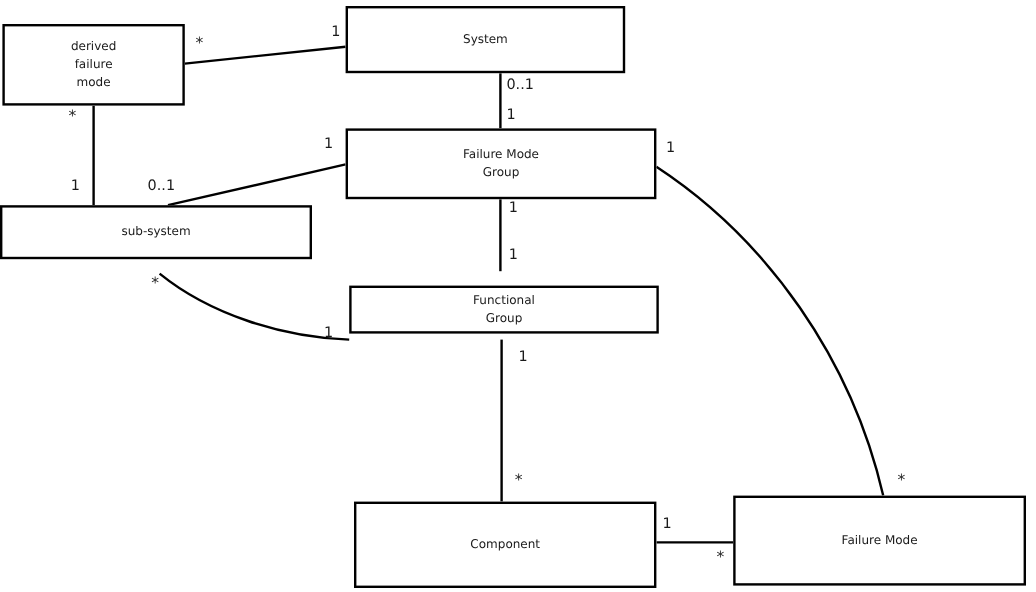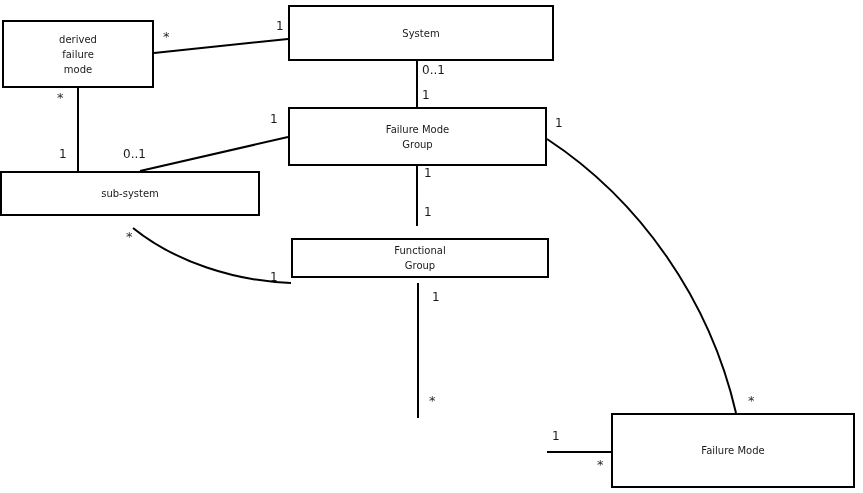--- a/index.html
+++ b/index.html
@@ -80,38 +80,41 @@
 
     <path d="M 547 139 C 640 200 710 300 736 413" fill="none" stroke="#000000" stroke-width="2"></path>
   </svg>
 
   <div class="uml-class-box" style="left:2px; top:20px; width:152px; height:68px;">
     <span class="uml-class-label">derived
 failure
 mode</span>
   </div>
 
-  <div class="uml-class-box" style="left:288px; top:5px; width:266px; height:56px;">
+  <div class="uml-class-box" style="left:288px; top:5px; width:233px; height:56px;">
     <span class="uml-class-label">System</span>
   </div>
 
   <div class="uml-class-box" style="left:288px; top:107px; width:259px; height:59px;">
     <span class="uml-class-label">Failure Mode
 Group</span>
   </div>
 
   <div class="uml-class-box" style="left:0px; top:171px; width:260px; height:45px;align-items:center;">
     <span class="uml-class-label">sub-system</span>
   </div>
 
   <div class="uml-class-box" style="left:291px; top:238px; width:258px; height:40px;">
     <span class="uml-class-label">Functional
 Group</span>
   </div>
 
+  <div class="uml-class-box" style="left:295px; top:418px; width:252px; height:72px;">
+    <span class="uml-class-label">Component</span>
+  </div>
 
   <div class="uml-class-box" style="left:611px; top:413px; width:244px; height:75px;">
     <span class="uml-class-label">Failure Mode</span>
   </div>
 
   <span class="multiplicity-label star" style="left:163px; top:31px;">*</span>
   <span class="multiplicity-label" style="left:276px; top:20px;">1</span>
   <span class="multiplicity-label" style="left:422px; top:64px;">0..1</span>
   <span class="multiplicity-label" style="left:422px; top:89px;">1</span>
   <span class="multiplicity-label star" style="left:57px; top:92px;">*</span>

